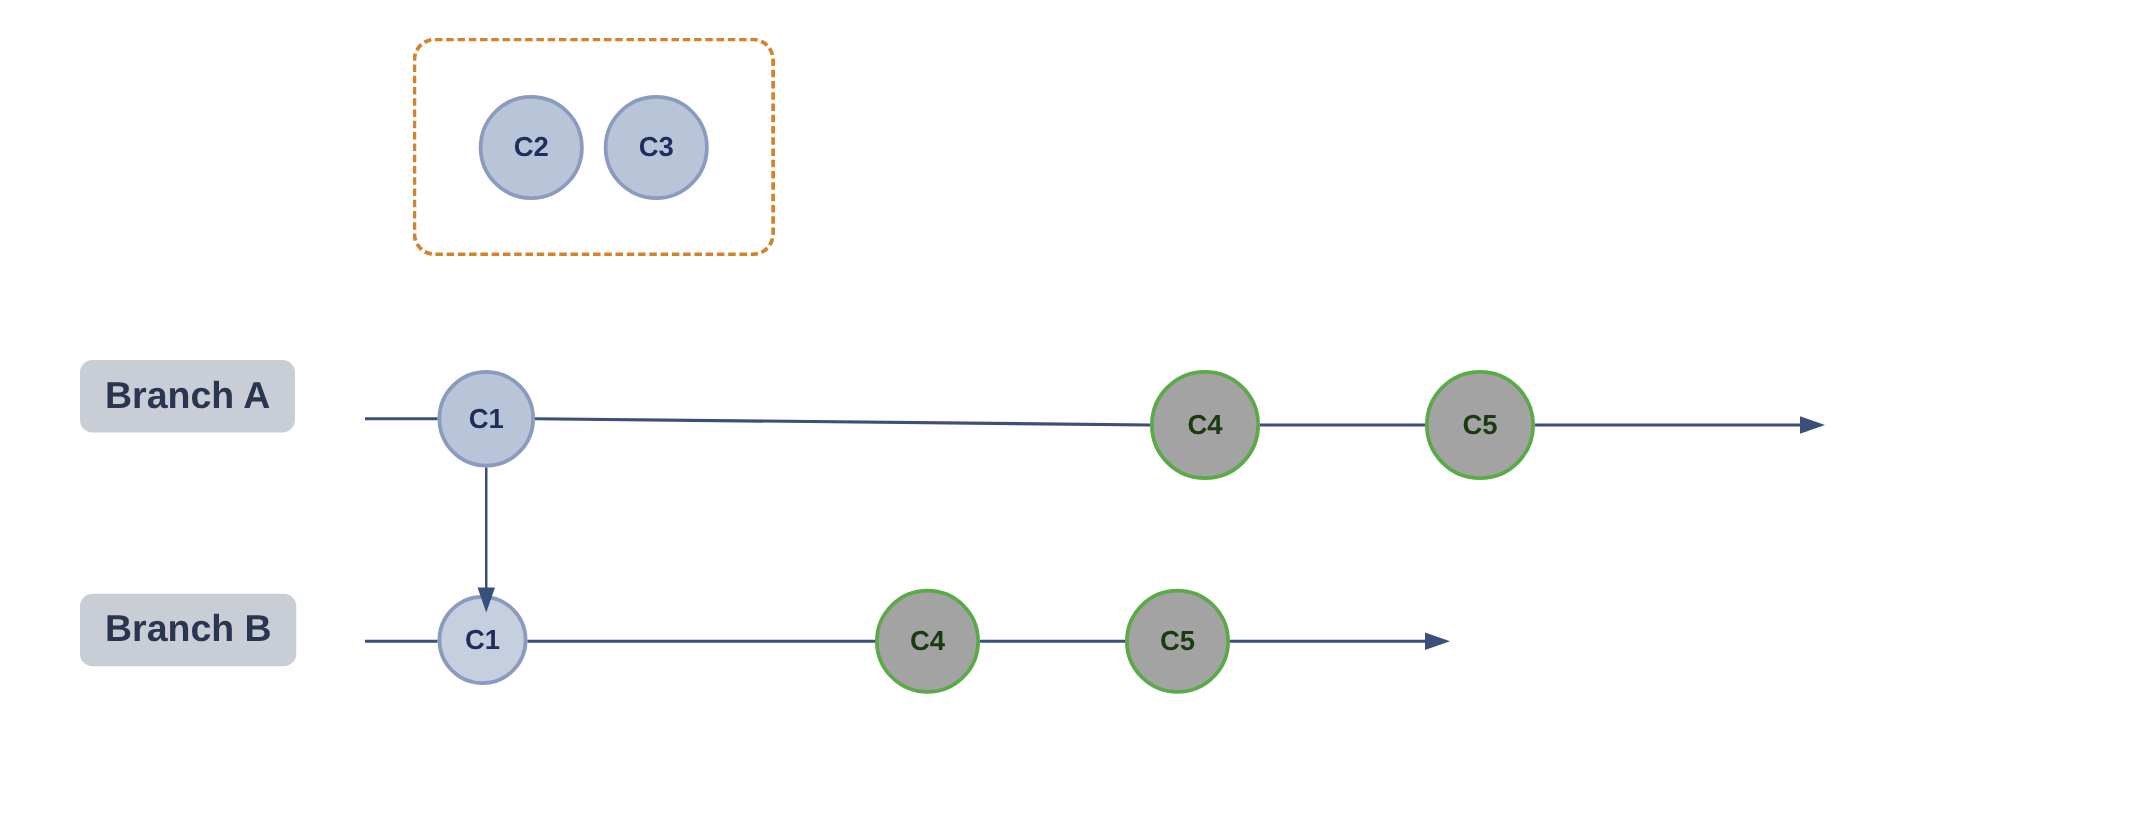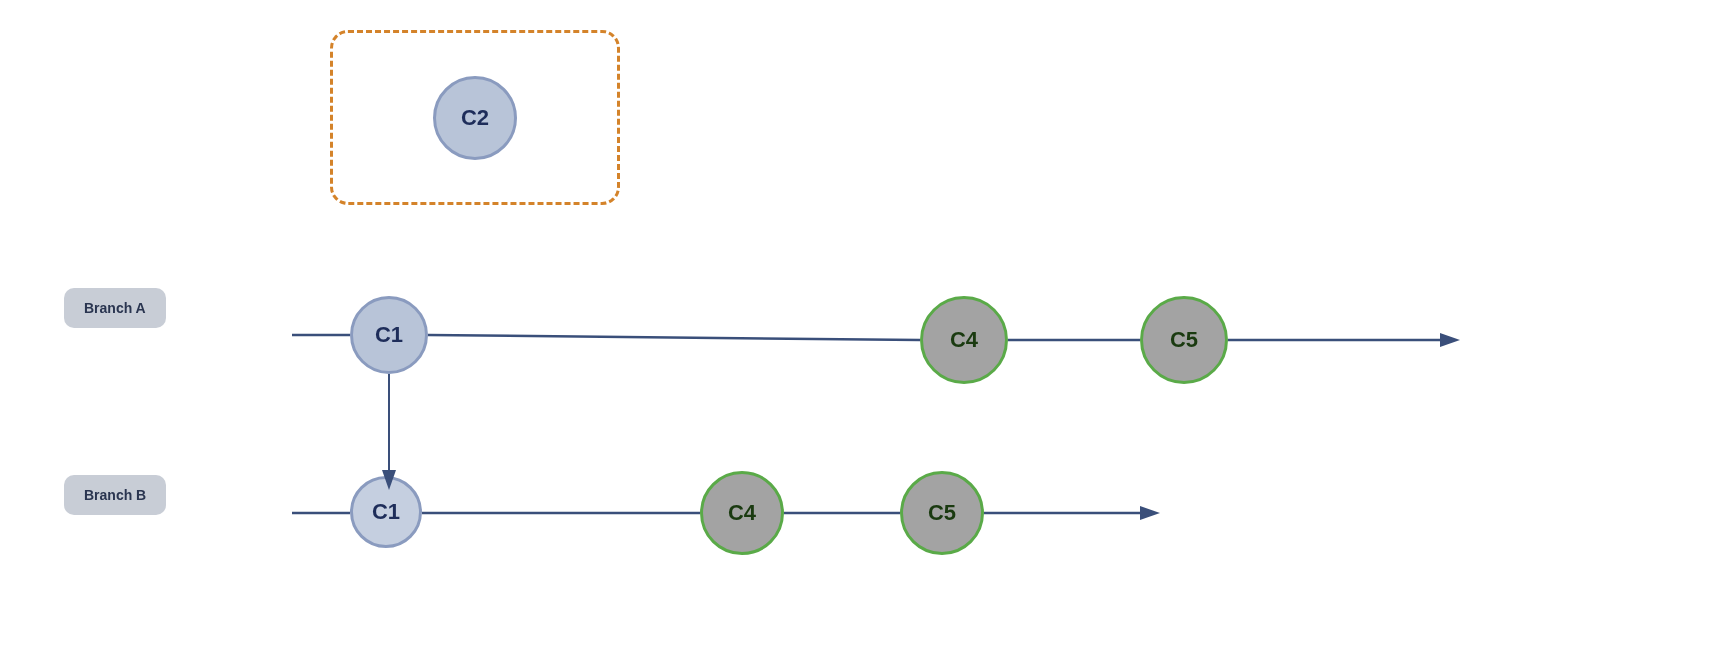--- a/index.html
+++ b/index.html
@@ -54,21 +54,21 @@
       background: #c5cfe0;
       border: 3px solid #8a9bbf;
     }
 
     
     .branch-label {
       background: #c8cdd6;
       border-radius: 10px;
       padding: 12px 20px;
       font-weight: 700;
-      font-size: 14px;
+      font-size: 30px;
       color: #2a3550;
       white-space: nowrap;
     }
 
     
     .diagram-svg {
       position: absolute;
       top: 0;
       left: 0;
       width: 1720px;
@@ -148,20 +148,23 @@
       height: 84px;
     }
   </style>
 </head>
 <body>
 
 <div class="dashed-container">
   <div class="commit-circle commit-blue dashed-c2">
     <span>C2</span>
   </div>
+  <div class="commit-circle commit-blue dashed-c3">
+    <span>C3</span>
+  </div>
 </div>
 
 <div class="branch-label branch-a-label">
   <span>Branch A</span>
 </div>
 
 <div class="commit-circle commit-blue branch-a-c1">
   <span>C1</span>
 </div>
 

